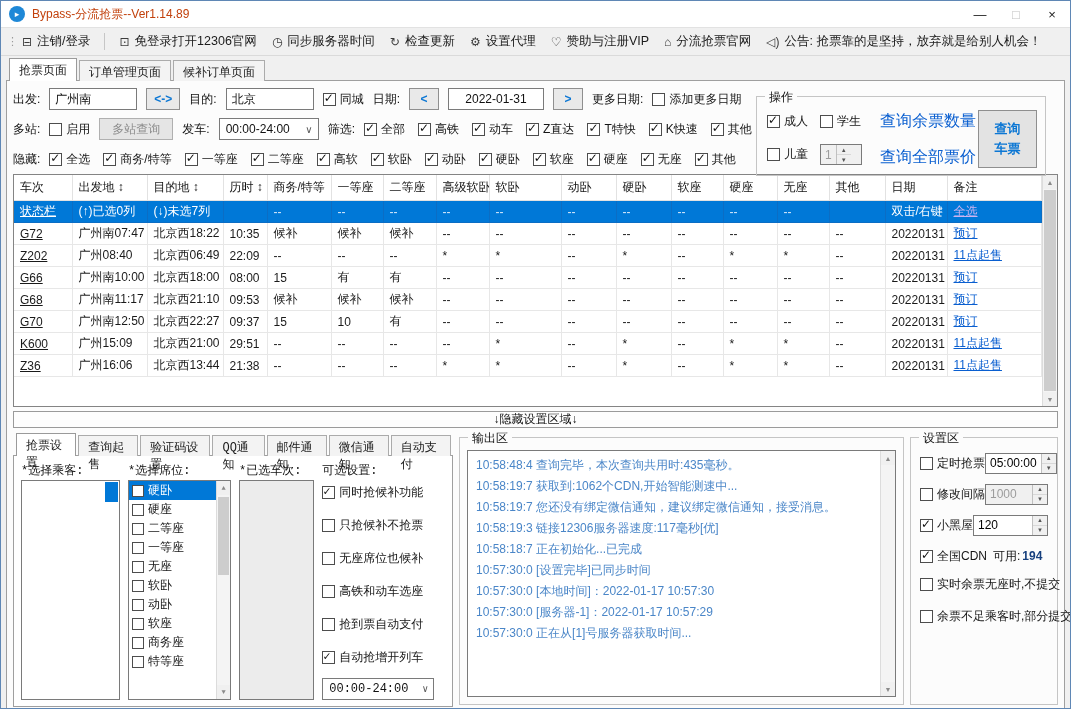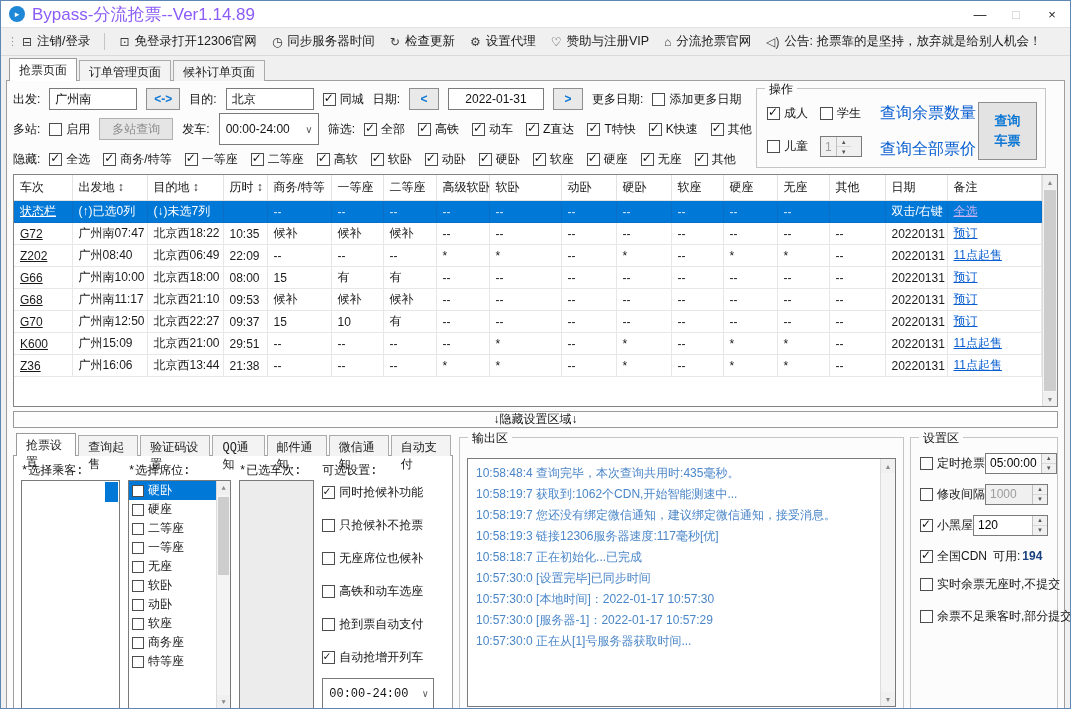--- a/index.html
+++ b/index.html
@@ -5,21 +5,21 @@
   * { margin:0; padding:0; box-sizing:border-box; }
   html,body { background:#cfd8e2; font-family:"Liberation Sans","DejaVu Sans",sans-serif; }
   .window { width:1071px; height:709px; margin:0 auto; background:#f0f0f0;
             border:1px solid #5f87b5; display:flex; flex-direction:column; overflow:hidden; }
 
   
   .titlebar { height:26px; background:#fff; display:flex; align-items:center; padding-left:8px; flex:none; }
   .appicon { width:16px; height:16px; border-radius:50%; background:#1e88d7; display:inline-flex;
              align-items:center; justify-content:center; margin-right:7px; }
   .appicon::before { content:"▸"; color:#fff; font-size:9px; line-height:1; }
-  .title { font-size:17px; color:#8b5cf6; }
+  .title { font-size:12px; color:#c2410c; }
   .winbtns { margin-left:auto; display:flex; height:100%; }
   .winbtn { width:36px; display:flex; align-items:center; justify-content:center; font-size:13px; color:#222; }
   .winbtn.dim { color:#c3c3c3; }
 
   
   .toolbar { height:29px; background:#f0f0f0; border-top:1px solid #e2e2e2; border-bottom:1px solid #dadada;
              display:flex; align-items:center; padding:0 6px; flex:none; }
   .tb-grip { color:#9a9a9a; font-size:11px; margin-right:6px; letter-spacing:-2px; }
   .tb-items { display:flex; align-items:center; gap:15px; white-space:nowrap; }
   .tb-items > span.tb-item:first-of-type { padding-right:13px; border-right:1px solid #c6c6c6; }
@@ -42,34 +42,34 @@
   .qrow { display:flex; align-items:center; height:26px; gap:9px; }
   .qlabel { font-size:12px; color:#111; white-space:nowrap; }
   .qinput { height:22px; border:1px solid #7a7a7a; background:#fff; font-size:12px; color:#111;
             display:inline-flex; align-items:center; padding:4px 5px; }
   .w88 { width:88px; } .w96 { width:96px; justify-content:center; }
   .navbtn { width:30px; height:22px; border:1px solid #8f8f8f; background:#e9e9e9; color:#0c77d4;
             display:inline-flex; align-items:center; justify-content:center; font-size:12px; font-weight:bold; }
   .swapbtn { width:34px; }
   .graybtn { height:22px; border:1px solid #b0b0b0; background:#e5e5e5; color:#8b8b8b; font-size:12px;
              display:inline-flex; align-items:center; justify-content:center; padding:0 12px; }
-  .dd { height:32px; border:1px solid #7a7a7a; background:#fff; display:inline-flex; align-items:center;
+  .dd { height:22px; border:1px solid #7a7a7a; background:#fff; display:inline-flex; align-items:center;
         font-size:12px; color:#111; padding:0 2px 0 6px; justify-content:space-between; }
   .dd-arrow::before { content:"∨"; color:#5a5a5a; font-size:10px; padding:0 3px; }
   .cbgroup { display:flex; align-items:center; gap:13px;justify-content:space-between; }
 
   
   .cb { display:inline-flex; align-items:center; gap:4px; font-size:12px; color:#151515; white-space:nowrap; }
   .cb-box { width:13px; height:13px; border:1px solid #4d4d4d; background:#fff; position:relative; flex:none; }
   .cb.checked .cb-box::after { content:"✓"; position:absolute; left:0px; top:-3px; font-size:12px; font-weight:bold; color:#101010; }
 
   
   .groupbox { border:1px solid #c5c5c5; position:relative; }
   .groupbox > .g-title { position:absolute; top:-8px; left:8px; background:#fcfcfc; padding:0 4px; font-size:12px; color:#111; }
-  .op-group { position:absolute; right:12px; top:2px; width:290px; height:80px; padding:12px 8px 6px 10px;
+  .op-group { position:absolute; right:12px; top:10px; width:290px; height:80px; padding:12px 8px 6px 10px;
               display:flex; align-items:center; }
   .op-left { width:122px; display:flex; flex-direction:column; gap:14px; }
   .op-row { display:flex; align-items:center; gap:12px; }
   .op-links { width:90px; display:flex; flex-direction:column; gap:15px; }
   .link { color:#0a5fd0; font-size:16px; white-space:nowrap; }
   .bigbtn { border:1px solid #8f8f8f; background:#e3e3e3; color:#0c77d4; font-weight:bold; font-family:inherit; }
   .query-btn { width:62px; height:58px; font-size:13px; line-height:20px; word-break:break-all; padding:4px 10px; margin-left:8px; }
 
   
   .spinner { display:inline-flex; border:1px solid #7a7a7a; background:#fff; height:21px; align-items:stretch; }
@@ -124,21 +124,21 @@
   .seat-row { height:19px; display:flex; align-items:center; padding-left:3px; gap:4px; }
   .seat-row .cb-box { width:12px; height:12px; }
   .seat-row.selected { background:#0078d7; }
   .seat-row.selected .s-lb { color:#fff; }
   .s-lb { font-size:12px; color:#151515; }
   .opt-col { gap:0; }
   .opt-list { display:flex; flex-direction:column; gap:16px; margin-top:4px; }
   .opt-dd { width:112px; margin-top:12px; }
 
   
-  .out-group { flex:1; margin:4px 6px 2px; padding:20px 7px 7px; display:flex; background:#fcfcfc; }
+  .out-group { flex:1; margin:4px 6px 2px; padding:12px 7px 7px; display:flex; background:#fcfcfc; }
   .out-box { flex:1; border:1px solid #7a7a7a; background:#fff; display:flex; overflow:hidden; }
   .out-lines { flex:1; padding:4px 2px 4px 8px; overflow:hidden; }
   .out-line { font-size:12px; color:#4a86c8; line-height:21px; white-space:nowrap; }
 
   
   .set-group { width:148px; flex:none; margin:4px 0 2px; padding:14px 9px 8px; background:#fcfcfc;
                display:flex; flex-direction:column; }
   .set-row { display:flex; align-items:center; justify-content:space-between; margin-bottom:9px; height:22px; }
   .set-row .spinner { width:78px; }
   .set-row .spin-val { flex:1; }

